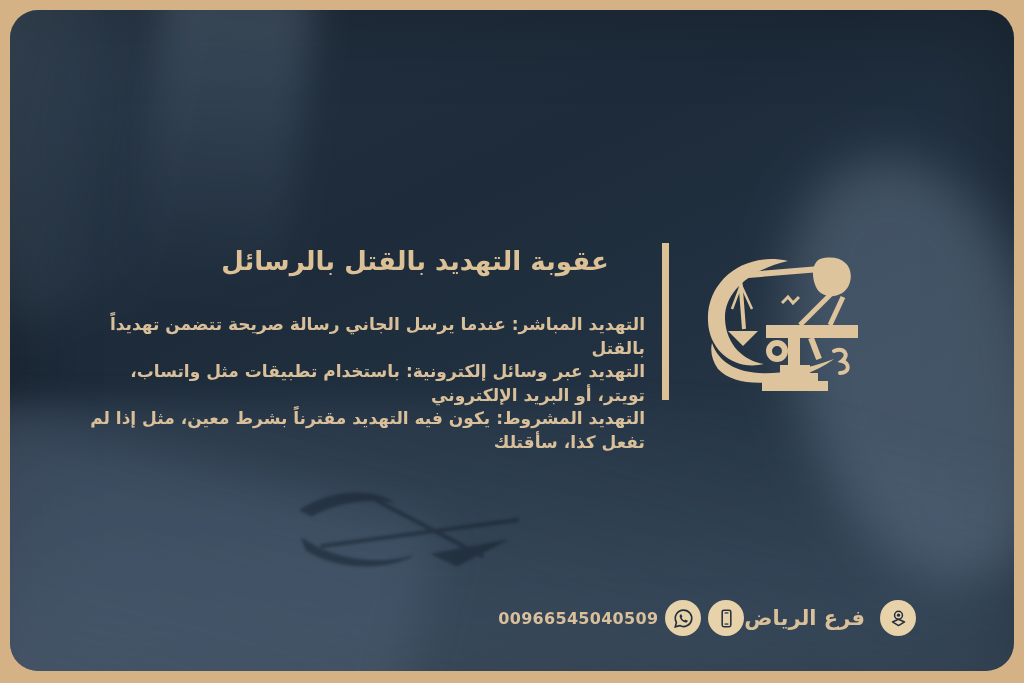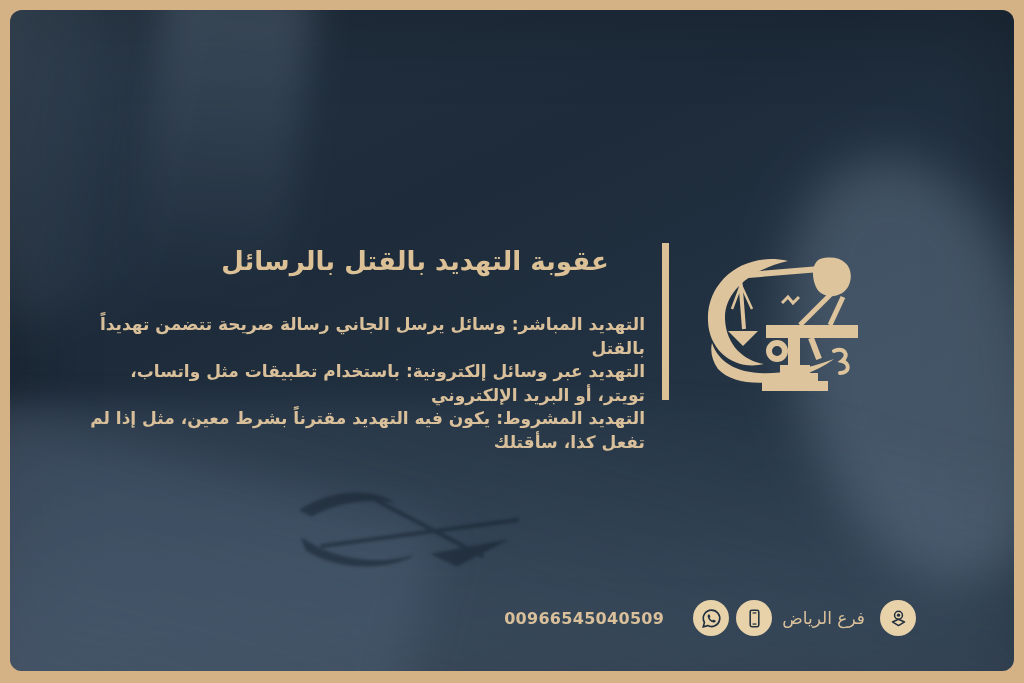--- a/index.html
+++ b/index.html
@@ -3,21 +3,21 @@
 <meta charset="utf-8">
 <style>
   html,body{margin:0;padding:0;}
   body{
     width:1024px;height:683px;position:relative;overflow:hidden;
     background:#d5b286;
     font-family:"DejaVu Sans", sans-serif;
   }
   .panel{
     position:absolute;left:10px;top:10px;right:10px;bottom:12px;
-    border-radius:12px;overflow:hidden;
+    border-radius:28px;overflow:hidden;
     background:linear-gradient(155deg,#223140 0%,#1d2b3a 35%,#243444 65%,#2d3e4f 100%);
     box-shadow:inset 0 0 90px rgba(0,0,0,.28);
   }
   
   .decor{position:absolute;pointer-events:none;}
   .bg-laptop-tl{left:-60px;top:-70px;width:290px;height:350px;transform:rotate(-18deg);
     background:linear-gradient(120deg,rgba(130,150,170,.30),rgba(130,150,170,0) 70%);filter:blur(22px);}
   .bg-streak{left:135px;top:-30px;width:150px;height:400px;transform:rotate(6deg);
     background:linear-gradient(to bottom,rgba(140,160,180,.26),rgba(140,160,180,0) 80%);filter:blur(18px);}
   .bg-blob-tr{right:-30px;top:145px;width:250px;height:430px;transform:rotate(-10deg);
@@ -45,31 +45,31 @@
   }
   .logo{position:absolute;left:682px;top:236px;width:178px;height:160px;}
 
   
   .footer{
     position:absolute;right:98px;top:589px;height:38px;
     display:flex;align-items:center;direction:ltr;
   }
   .phone-number{
     font-size:16px;font-weight:700;color:#d9c09a;letter-spacing:.3px;
-    margin-right:29px;
+    margin-right:7px;
   }
   .icon-circle{
     width:36px;height:36px;border-radius:50%;background:#e7d2aa;
     display:flex;align-items:center;justify-content:center;flex:0 0 auto;
   }
   .icon-circle svg{width:23px;height:23px;display:block;}
   .ic-phone{margin-left:7px;}
   .branch-label{
-    font-size:17px;font-weight:400;color:#d9c09a;direction:rtl;
-    margin-left:10px;
+    font-size:21px;font-weight:700;color:#d9c09a;direction:rtl;
+    margin-left:0;
   }
   .ic-location{margin-left:15px;}
 </style>
 </head>
 <body>
 
 <div class="panel">
 
   <div class="decor bg-laptop-tl"></div>
   <div class="decor bg-streak"></div>
@@ -81,21 +81,21 @@
       <path d="M18,42 C48,22 88,20 112,34 C90,30 55,33 30,48 Z"></path>
       <path d="M40,78 L235,52" fill="none" stroke-width="4"></path>
       <path d="M90,30 L200,88" fill="none" stroke-width="4"></path>
       <path d="M150,86 L225,72 L175,98 Z"></path>
       <path d="M20,70 C50,92 95,98 130,88 C100,104 50,100 24,82 Z"></path>
     </g>
   </svg>
 
   <div class="title" dir="rtl">عقوبة التهديد بالقتل بالرسائل</div>
   <div class="body-text" dir="rtl">
-    <div>التهديد المباشر: وسائل يرسل الجاني رسالة صريحة تتضمن تهديداً بالقتل</div>
+    <div>التهديد المباشر: عندما يرسل الجاني رسالة صريحة تتضمن تهديداً بالقتل</div>
     <div>التهديد عبر وسائل إلكترونية: باستخدام تطبيقات مثل واتساب، تويتر، أو البريد الإلكتروني</div>
     <div>التهديد المشروط: يكون فيه التهديد مقترناً بشرط معين، مثل إذا لم تفعل كذا، سأقتلك</div>
   </div>
 
   <div class="divider"></div>
 
   <svg class="logo" viewBox="0 0 178 158">
     <g fill="#ddc49c" stroke="#ddc49c">
 
       <path stroke="none" d="M96,14 C52,4 14,34 16,74 C17,105 44,124 72,117 C52,114 34,98 33,72 C32,44 60,22 96,14 Z"></path>

